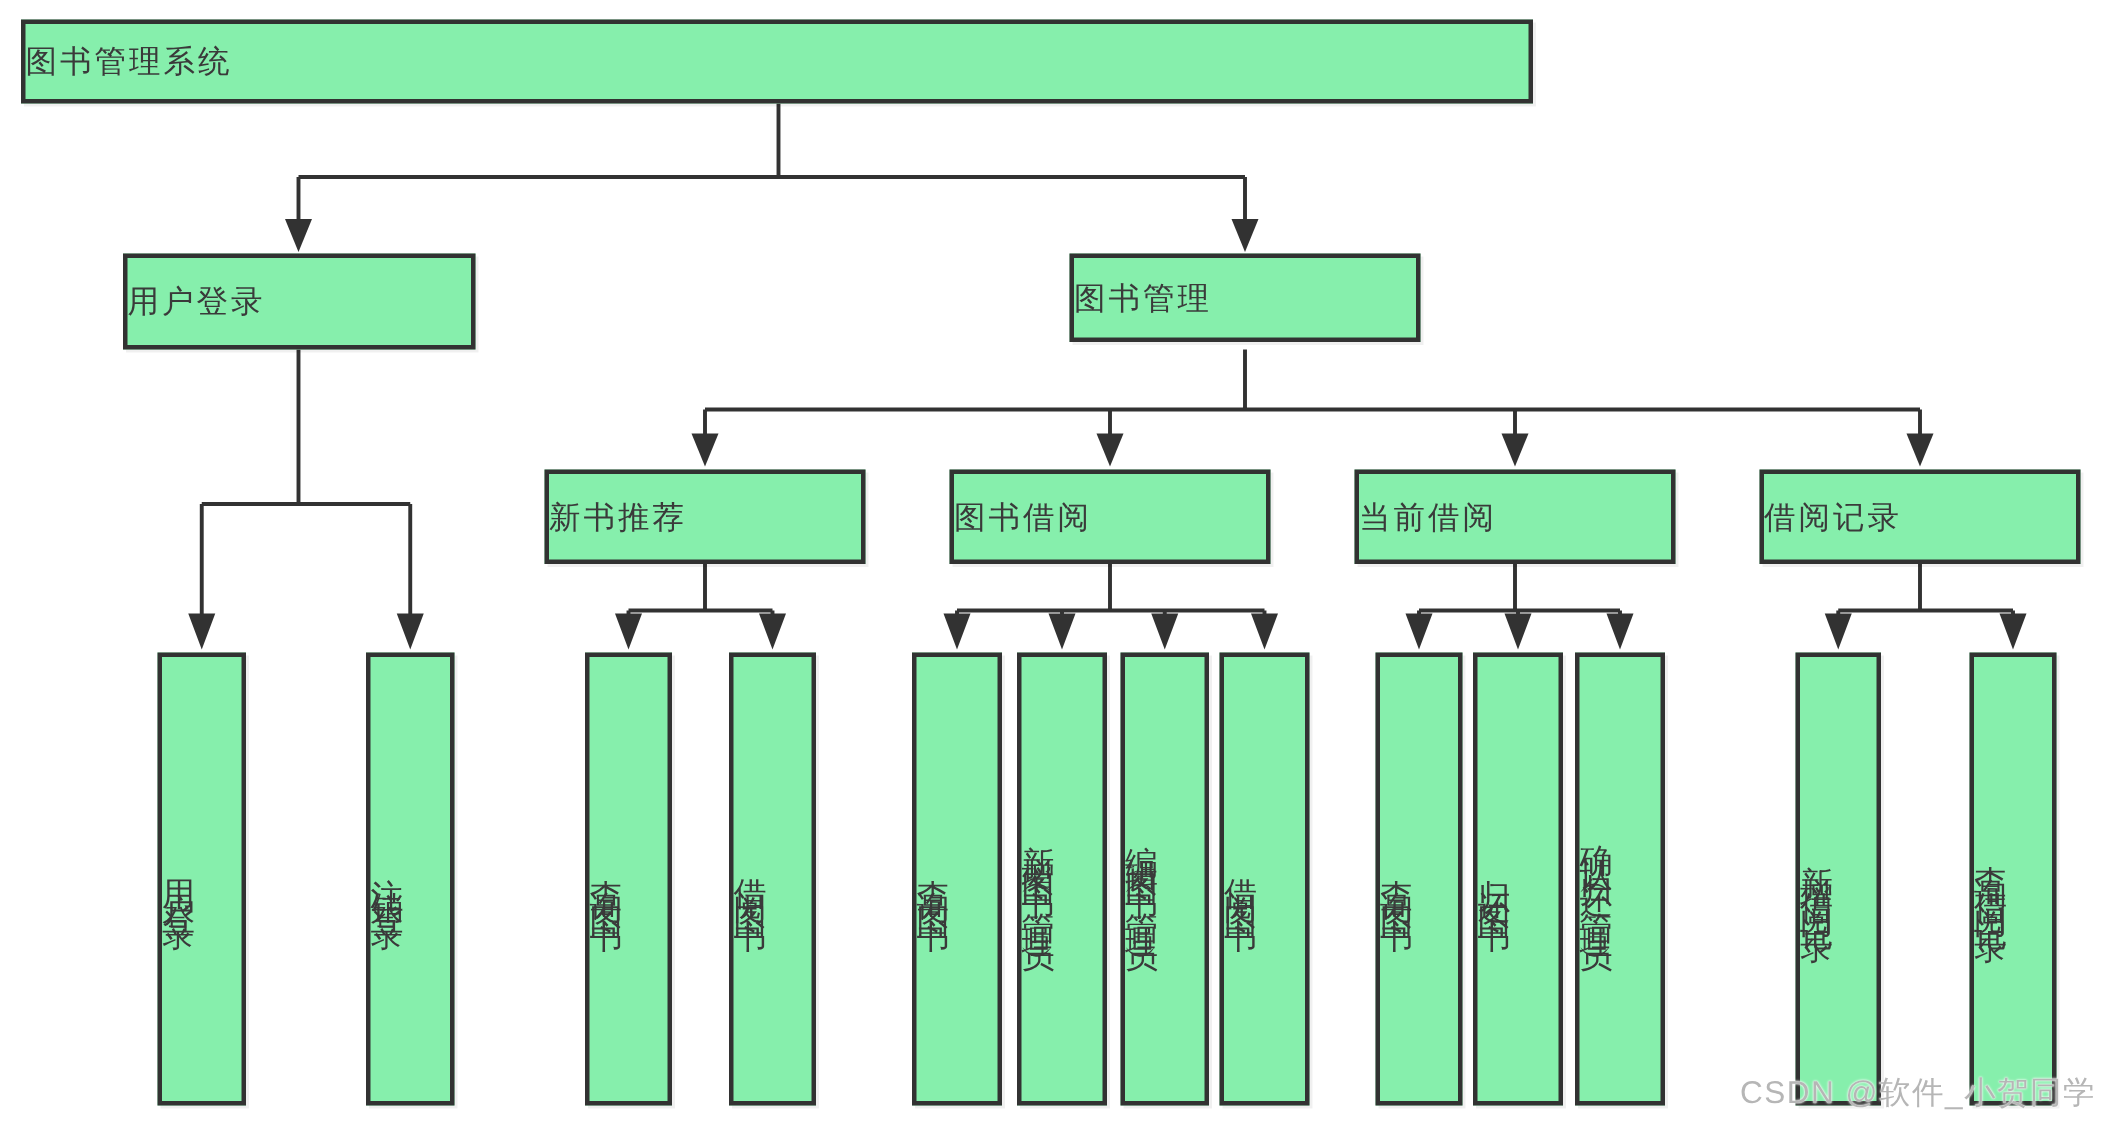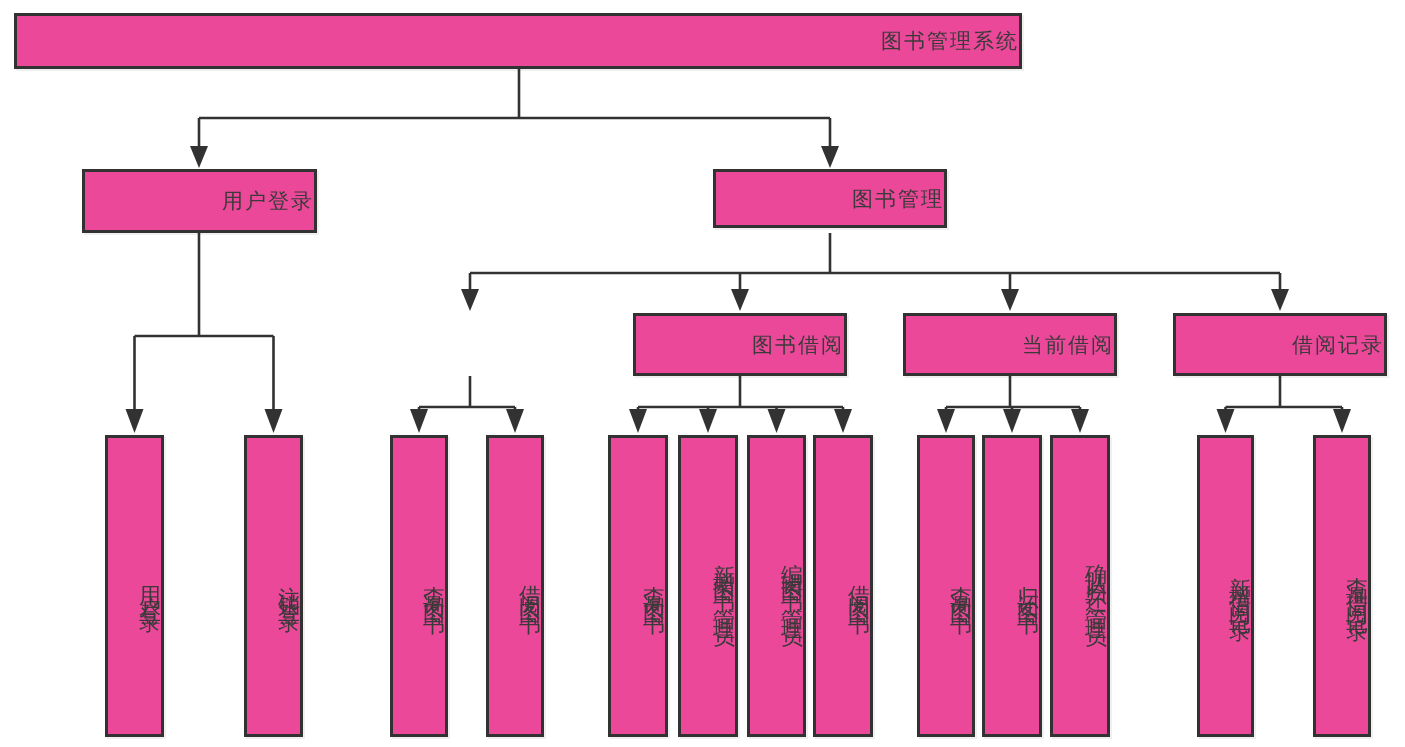--- a/index.html
+++ b/index.html
@@ -22,25 +22,25 @@
   }
   svg.connectors {
     position: absolute; left: 0; top: 0;
     width: 1405px; height: 747px;
     z-index: 0;
   }
   svg.connectors path { stroke: var(--line); stroke-width: 2.6; fill: none; }
   svg.connectors polygon { fill: var(--line); stroke: none; }
   .box {
     position: absolute;
-    background: #ec4899;
+    background: #86efac;
     border: 3px solid var(--line);
     display: flex;
     align-items: center;
-    justify-content: flex-end;
+    justify-content: flex-start;
     color: var(--text);
     z-index: 1;
     box-shadow: 2px 2px 0 rgba(0,0,0,0.06);
   }
   .box.h { font-size: 21px; letter-spacing: 2px; }
   .box.v .vtext {
     writing-mode: vertical-rl;
     text-orientation: mixed;
     font-size: 22px;
     line-height: 1;
@@ -104,20 +104,23 @@
     <span>图书管理系统</span>
   </div>
 
   <div class="box h" style="left:82px;top:169px;width:235px;height:64px">
     <span>用户登录</span>
   </div>
   <div class="box h" style="left:713px;top:169px;width:234px;height:59px">
     <span>图书管理</span>
   </div>
 
+  <div class="box h" style="left:363px;top:313px;width:214px;height:63px">
+    <span>新书推荐</span>
+  </div>
   <div class="box h" style="left:903px;top:313px;width:214px;height:63px">
     <span>当前借阅</span>
   </div>
   <div class="box h" style="left:633px;top:313px;width:214px;height:63px">
     <span>图书借阅</span>
   </div>
   <div class="box h" style="left:1173px;top:313px;width:214px;height:63px">
     <span>借阅记录</span>
   </div>
 
@@ -158,14 +161,15 @@
     <span class="vtext">确认归还（管理员）</span>
   </div>
 
   <div class="box v" style="left:1197px;top:435px;width:57px;height:302px">
     <span class="vtext">新增借阅记录</span>
   </div>
   <div class="box v" style="left:1313px;top:435px;width:58px;height:302px">
     <span class="vtext">查询借阅记录</span>
   </div>
 
+  <div class="watermark">CSDN @软件_小贺同学</div>
 
 </div>
 
 </body></html>

